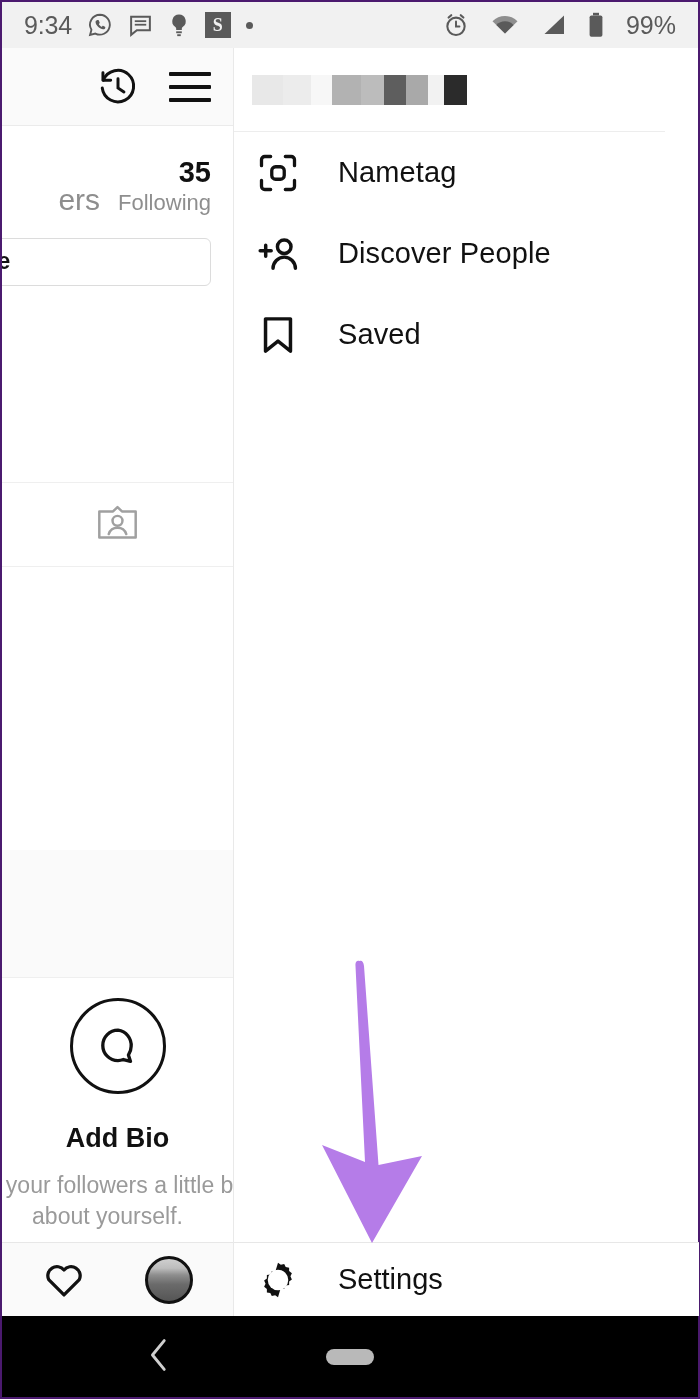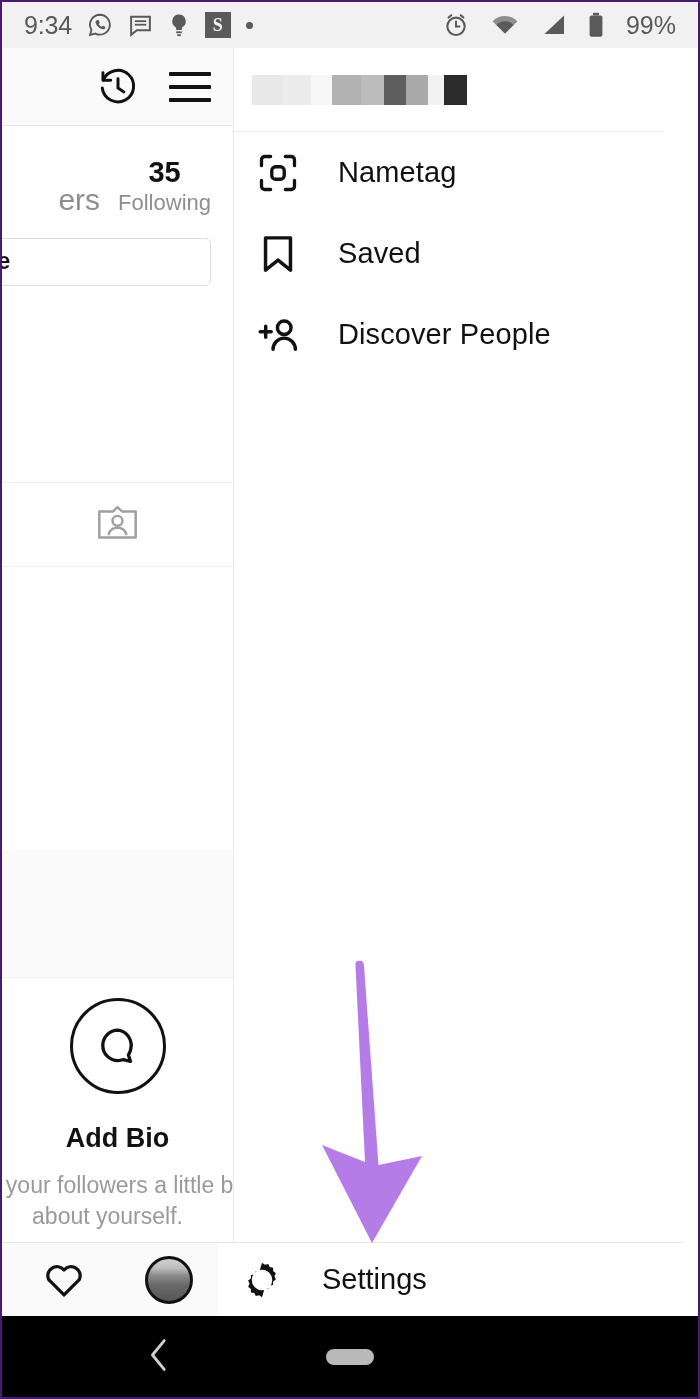--- a/index.html
+++ b/index.html
@@ -60,21 +60,21 @@
   #hamburger {
     width:42px; height:30px;
     display:flex; flex-direction:column; justify-content:space-between;
   }
   #hamburger span { display:block; height:4px; background:#111; border-radius:1px; }
 
   #stats-row {
     display:flex; align-items:flex-end; justify-content:flex-end;
     gap:18px; padding:30px 22px 0 0;
   }
-  .stat-col { text-align:center; }
+  .stat-col { text-align:right; }
   .stat-num { font-size:29px; font-weight:700; color:#111; line-height:1.15; }
   .stat-lbl { font-size:22px; color:#8e8e8e; line-height:1.3; }
   .stat-partial { font-size:30px; color:#8e8e8e; padding-bottom:1px; }
 
   #edit-profile-btn {
     margin:20px 22px 0 -40px;
     height:48px;
     border:1px solid #dcdcdc; border-radius:6px;
     background:#fff;
     display:flex; align-items:center;
@@ -149,21 +149,21 @@
     padding-left:22px;
   }
   .menu-icon {
     width:56px; display:flex; align-items:center; justify-content:flex-start;
   }
   .menu-label {
     font-size:29px; color:#111; margin-left:26px; letter-spacing:0.1px;
   }
 
   #settings-row {
-    position:absolute; left:216px; top:1240px;
+    position:absolute; left:232px; top:1240px;
     width:465px; height:74px;
     background:#ffffff;
     border-top:1px solid #e7e7e7;
     display:flex; align-items:center;
     padding-left:22px;
   }
   #settings-label { font-size:29px; color:#111; margin-left:26px; }
 
   
   #arrow-annotation {
@@ -339,36 +339,36 @@
         <svg width="44" height="44" viewBox="0 0 24 24">
           <path d="M3 8V4.8A1.8 1.8 0 0 1 4.8 3H8M16 3h3.2A1.8 1.8 0 0 1 21 4.8V8M21 16v3.2a1.8 1.8 0 0 1-1.8 1.8H16M8 21H4.8A1.8 1.8 0 0 1 3 19.2V16" fill="none" stroke="#111" stroke-width="1.8" stroke-linecap="round"></path>
           <rect x="8.6" y="8.6" width="6.8" height="6.8" rx="2.1" fill="none" stroke="#111" stroke-width="1.8"></rect>
         </svg>
       </span>
       <span class="menu-label">Nametag</span>
     </div>
 
     <div class="menu-item">
       <span class="menu-icon">
-        <svg width="44" height="44" viewBox="0 0 24 24">
-          <path d="M5.2 3.2h13.6v17.6L12 15.3l-6.8 5.5V3.2z" fill="none" stroke="#111" stroke-width="1.9" stroke-linejoin="round"></path>
-        </svg>
-      </span>
-      <span class="menu-label">Saved</span>
-    </div>
-
-    <div class="menu-item">
-      <span class="menu-icon">
         <svg width="48" height="44" viewBox="0 0 26 24">
           <path d="M2.2 10.2h6M5.2 7.2v6" fill="none" stroke="#111" stroke-width="1.9" stroke-linecap="round"></path>
           <circle cx="15.3" cy="8" r="3.7" fill="none" stroke="#111" stroke-width="1.9"></circle>
           <path d="M9.2 19.8a6.1 6.1 0 0 1 12.2 0" fill="none" stroke="#111" stroke-width="1.9" stroke-linecap="round"></path>
         </svg>
       </span>
       <span class="menu-label">Discover People</span>
+    </div>
+
+    <div class="menu-item">
+      <span class="menu-icon">
+        <svg width="44" height="44" viewBox="0 0 24 24">
+          <path d="M5.2 3.2h13.6v17.6L12 15.3l-6.8 5.5V3.2z" fill="none" stroke="#111" stroke-width="1.9" stroke-linejoin="round"></path>
+        </svg>
+      </span>
+      <span class="menu-label">Saved</span>
     </div>
   </div>
 
   <div id="settings-row">
     <span class="menu-icon">
       <svg width="44" height="44" viewBox="0 0 24 24">
         <path d="M12 2.6l1.55 1.1 1.83-.45.82 1.7 1.87.3.0 1.88 1.5 1.14-.78 1.71.78 1.71-1.5 1.14.0 1.88-1.87.3-.82 1.7-1.83-.45L12 21.4l-1.55-1.1-1.83.45-.82-1.7-1.87-.3.0-1.88-1.5-1.14.78-1.71-.78-1.71 1.5-1.14.0-1.88 1.87-.3.82-1.7 1.83.45L12 2.6z" fill="#111"></path>
         <circle cx="12" cy="12" r="5.6" fill="#ffffff"></circle>
       </svg>
     </span>

